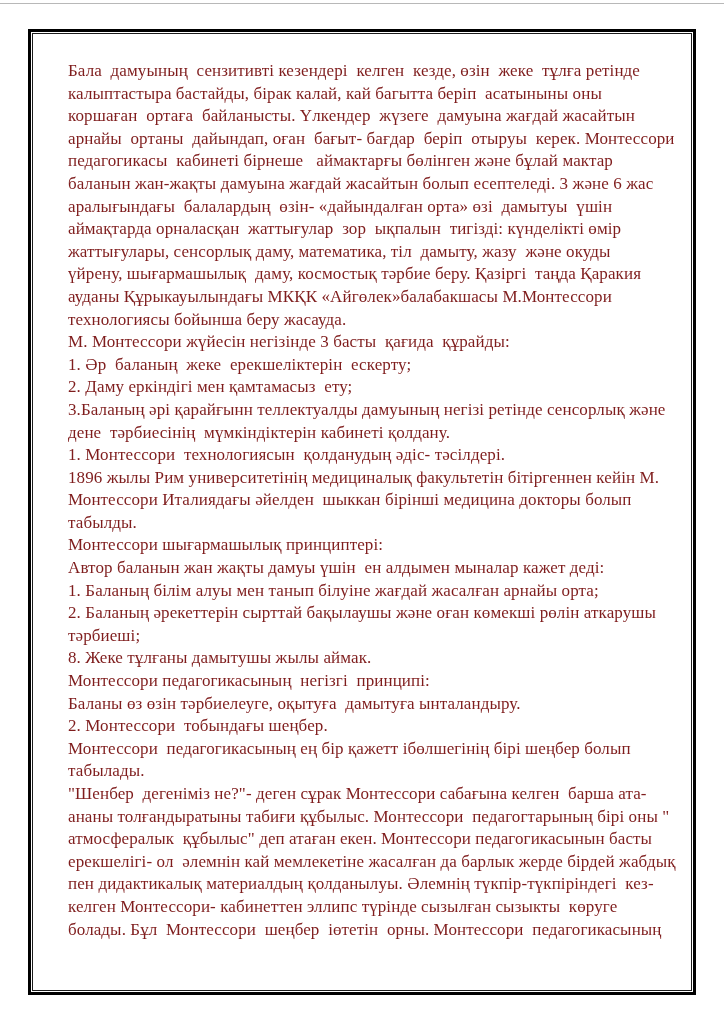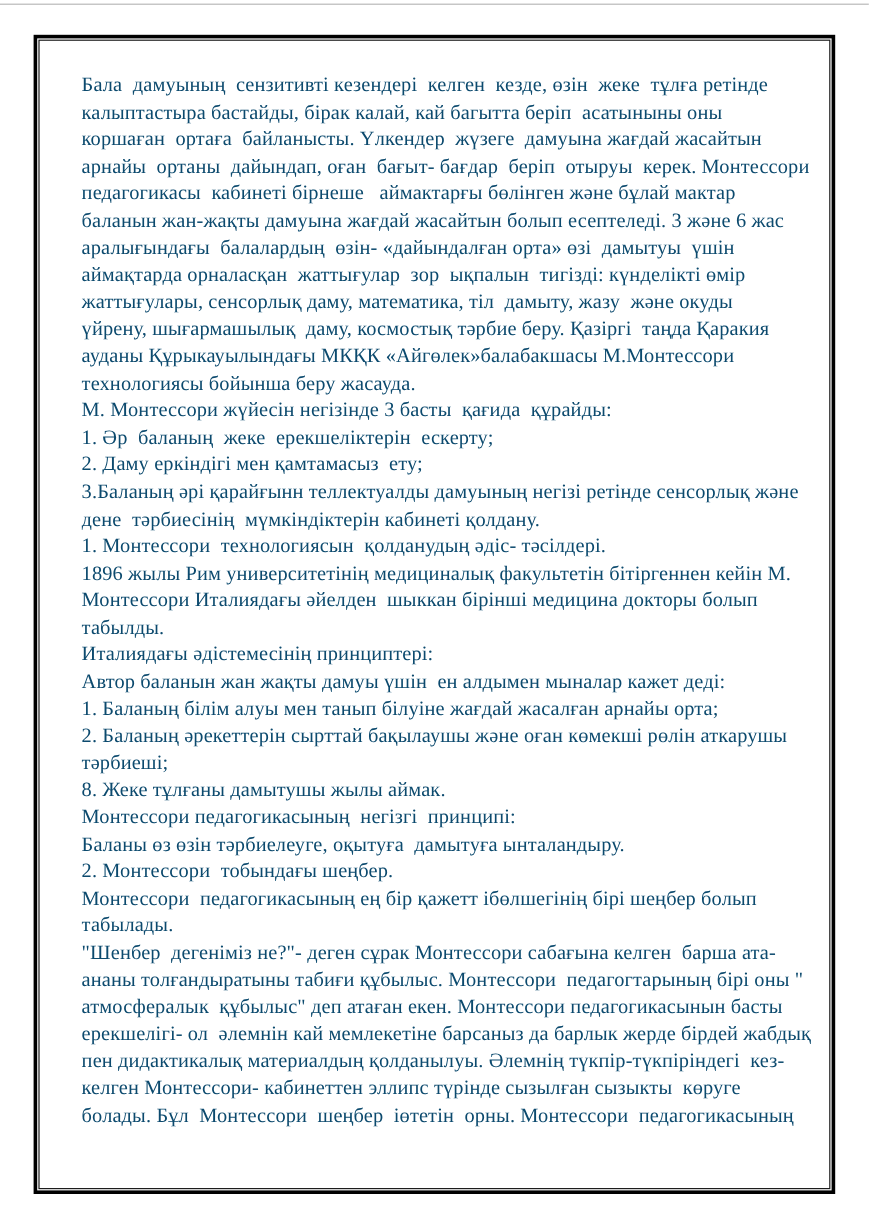--- a/index.html
+++ b/index.html
@@ -39,21 +39,21 @@
     bottom: 1px;
     border: 1px solid #1c1c1c;
   }
   .text-block {
     position: absolute;
     left: 35px;
     top: 26px;
     right: 4px;
     bottom: 4px;
     overflow: hidden;
-    color: #0c4a6e;
+    color: #7f1d1d;
     font-size: 17px;
     line-height: 22.6px;
     letter-spacing: 0.1px;
     text-align: left;
   }
   .text-line {
     white-space: pre;
   }
 </style>
 </head>
@@ -78,33 +78,33 @@
         <div class="text-line">технологиясы бойынша беру жасауда.</div>
         <div class="text-line">М. Монтессори жүйесін негізінде 3 басты  қағида  құрайды:</div>
         <div class="text-line">1. Әр  баланың  жеке  ерекшеліктерін  ескерту;</div>
         <div class="text-line">2. Даму еркіндігі мен қамтамасыз  ету;</div>
         <div class="text-line">3.Баланың әрі қарайғынн теллектуалды дамуының негізі ретінде сенсорлық және</div>
         <div class="text-line">дене  тәрбиесінің  мүмкіндіктерін кабинеті қолдану.</div>
         <div class="text-line">1. Монтессори  технологиясын  қолданудың әдіс- тәсілдері.</div>
         <div class="text-line">1896 жылы Рим университетінің медициналық факультетін бітіргеннен кейін М.</div>
         <div class="text-line">Монтессори Италиядағы әйелден  шыккан бірінші медицина докторы болып</div>
         <div class="text-line">табылды.</div>
-        <div class="text-line">Италиядағы әдістемесінің принциптері:</div>
+        <div class="text-line">Монтессори шығармашылық принциптері:</div>
         <div class="text-line">Автор баланын жан жақты дамуы үшін  ен алдымен мыналар кажет деді:</div>
         <div class="text-line">1. Баланың білім алуы мен танып білуіне жағдай жасалған арнайы орта;</div>
         <div class="text-line">2. Баланың әрекеттерін сырттай бақылаушы және оған көмекші рөлін аткарушы</div>
         <div class="text-line">тәрбиеші;</div>
         <div class="text-line">8. Жеке тұлғаны дамытушы жылы аймак.</div>
         <div class="text-line">Монтессори педагогикасының  негізгі  принципі:</div>
         <div class="text-line">Баланы өз өзін тәрбиелеуге, оқытуға  дамытуға ынталандыру.</div>
         <div class="text-line">2. Монтессори  тобындағы шеңбер.</div>
         <div class="text-line">Монтессори  педагогикасының ең бір қажетт ібөлшегінің бірі шеңбер болып</div>
         <div class="text-line">табылады.</div>
         <div class="text-line">"Шенбер  дегеніміз не?"- деген сұрак Монтессори сабағына келген  барша ата-</div>
         <div class="text-line">ананы толғандыратыны табиғи құбылыс. Монтессори  педагогтарының бірі оны "</div>
         <div class="text-line">атмосфералык  құбылыс" деп атаған екен. Монтессори педагогикасынын басты</div>
-        <div class="text-line">ерекшелігі- ол  әлемнін кай мемлекетіне барсаныз да барлык жерде бірдей жабдық</div>
+        <div class="text-line">ерекшелігі- ол  әлемнін кай мемлекетіне жасалған да барлык жерде бірдей жабдық</div>
         <div class="text-line">пен дидактикалық материалдың қолданылуы. Әлемнің түкпір-түкпіріндегі  кез-</div>
         <div class="text-line">келген Монтессори- кабинеттен эллипс түрінде сызылған сызыкты  көруге</div>
         <div class="text-line">болады. Бұл  Монтессори  шеңбер  іөтетін  орны. Монтессори  педагогикасының</div>
       </div>
   </div>
 </div>
 
 </body></html>

